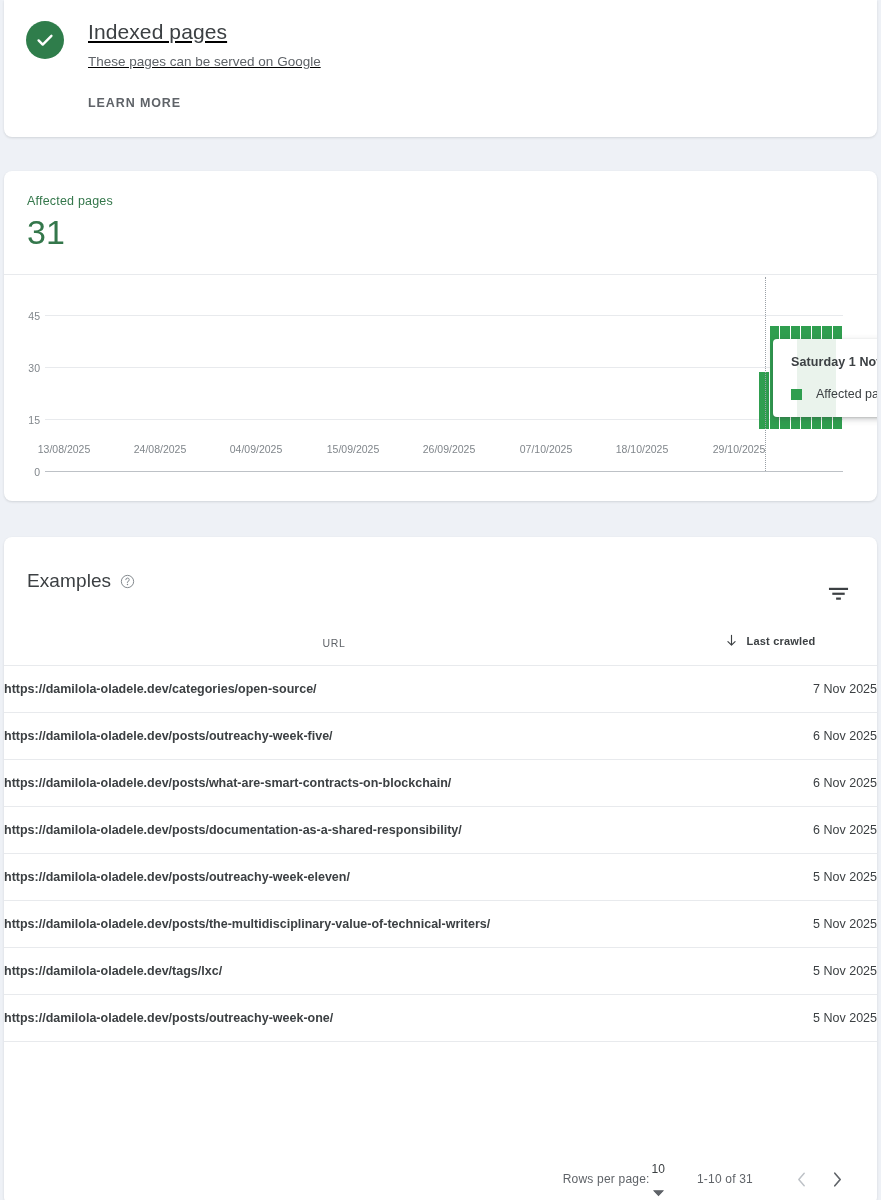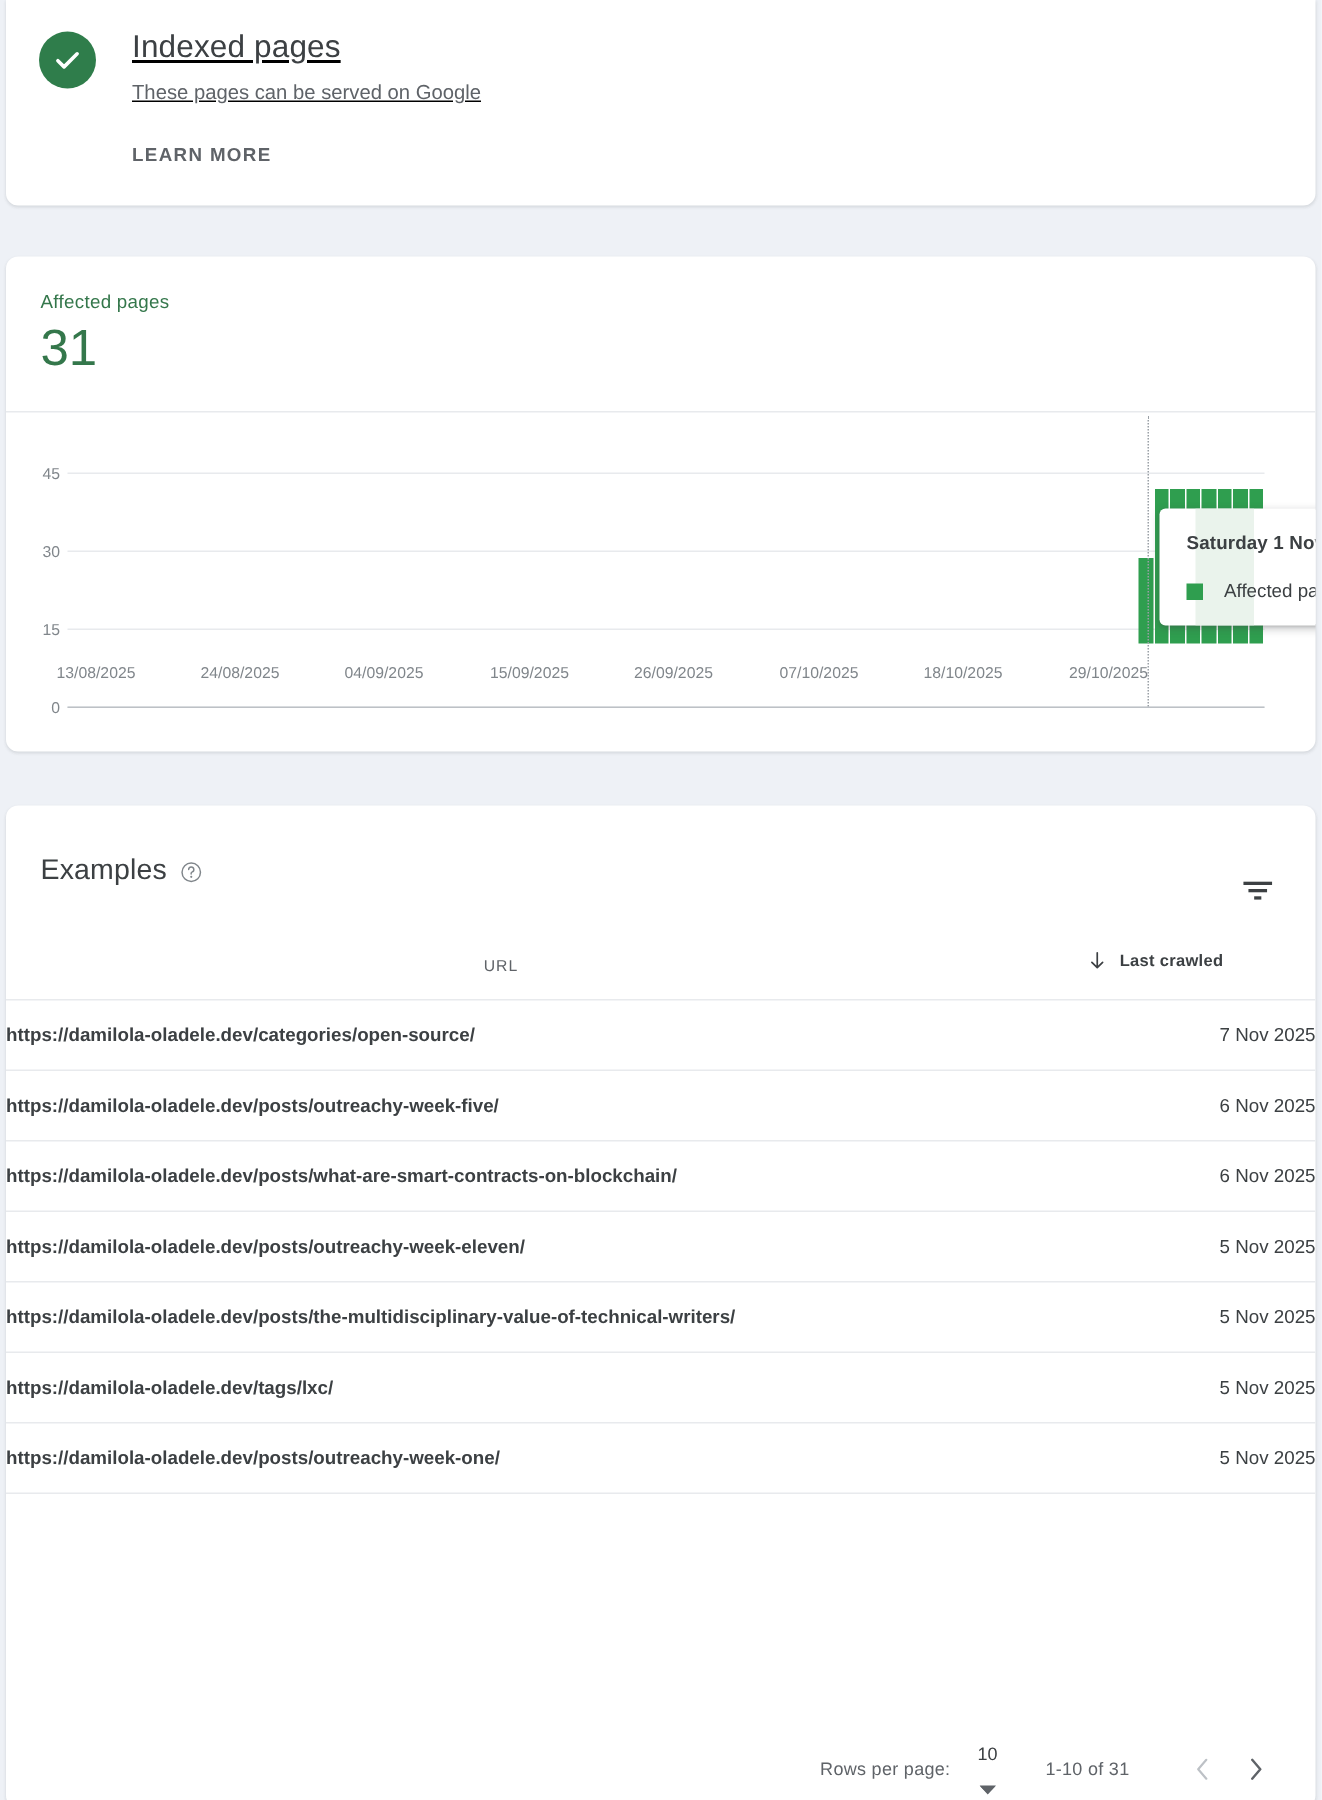--- a/index.html
+++ b/index.html
@@ -283,21 +283,21 @@
     bottom: 0;
     height: 52px;
     display: flex;
     align-items: center;
     justify-content: flex-end;
     padding-right: 22px;
     gap: 0;
     font-size: 12px;
     color: #5f6368;
   }
-  .rows-label { margin-right: 18px; letter-spacing: .2px; }
+  .rows-label { margin-right: 2px; letter-spacing: .2px; }
   .rows-select {
     display: inline-flex;
     align-items: center;
     gap: 14px;
     cursor: pointer;
     margin-right: 32px;
     flex-direction: column;
   }
   .rows-value { font-size: 12px; color: #3c4043; }
   .range-label { margin-right: 30px; letter-spacing: .2px; }
@@ -426,20 +426,24 @@
           <tr>
             <td class="cell-url">https://damilola-oladele.dev/categories/open-source/</td>
             <td class="cell-date">7 Nov 2025</td>
           </tr>
           <tr>
             <td class="cell-url">https://damilola-oladele.dev/posts/outreachy-week-five/</td>
             <td class="cell-date">6 Nov 2025</td>
           </tr>
           <tr>
             <td class="cell-url">https://damilola-oladele.dev/posts/what-are-smart-contracts-on-blockchain/</td>
+            <td class="cell-date">6 Nov 2025</td>
+          </tr>
+          <tr>
+            <td class="cell-url">https://damilola-oladele.dev/posts/documentation-as-a-shared-responsibility/</td>
             <td class="cell-date">6 Nov 2025</td>
           </tr>
           <tr>
             <td class="cell-url">https://damilola-oladele.dev/posts/outreachy-week-eleven/</td>
             <td class="cell-date">5 Nov 2025</td>
           </tr>
           <tr>
             <td class="cell-url">https://damilola-oladele.dev/posts/the-multidisciplinary-value-of-technical-writers/</td>
             <td class="cell-date">5 Nov 2025</td>
           </tr>

